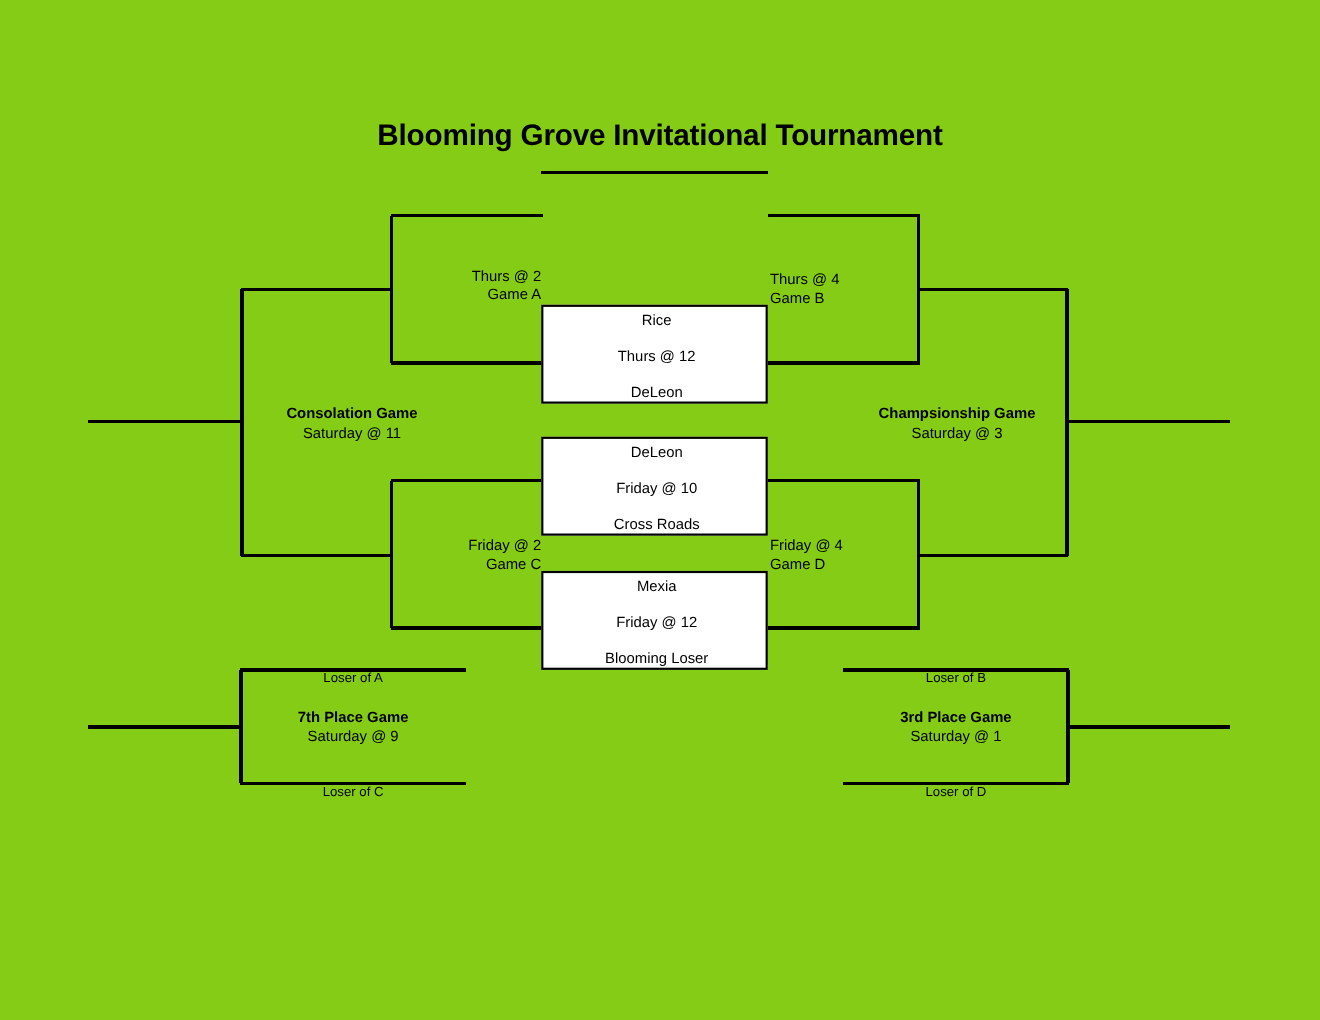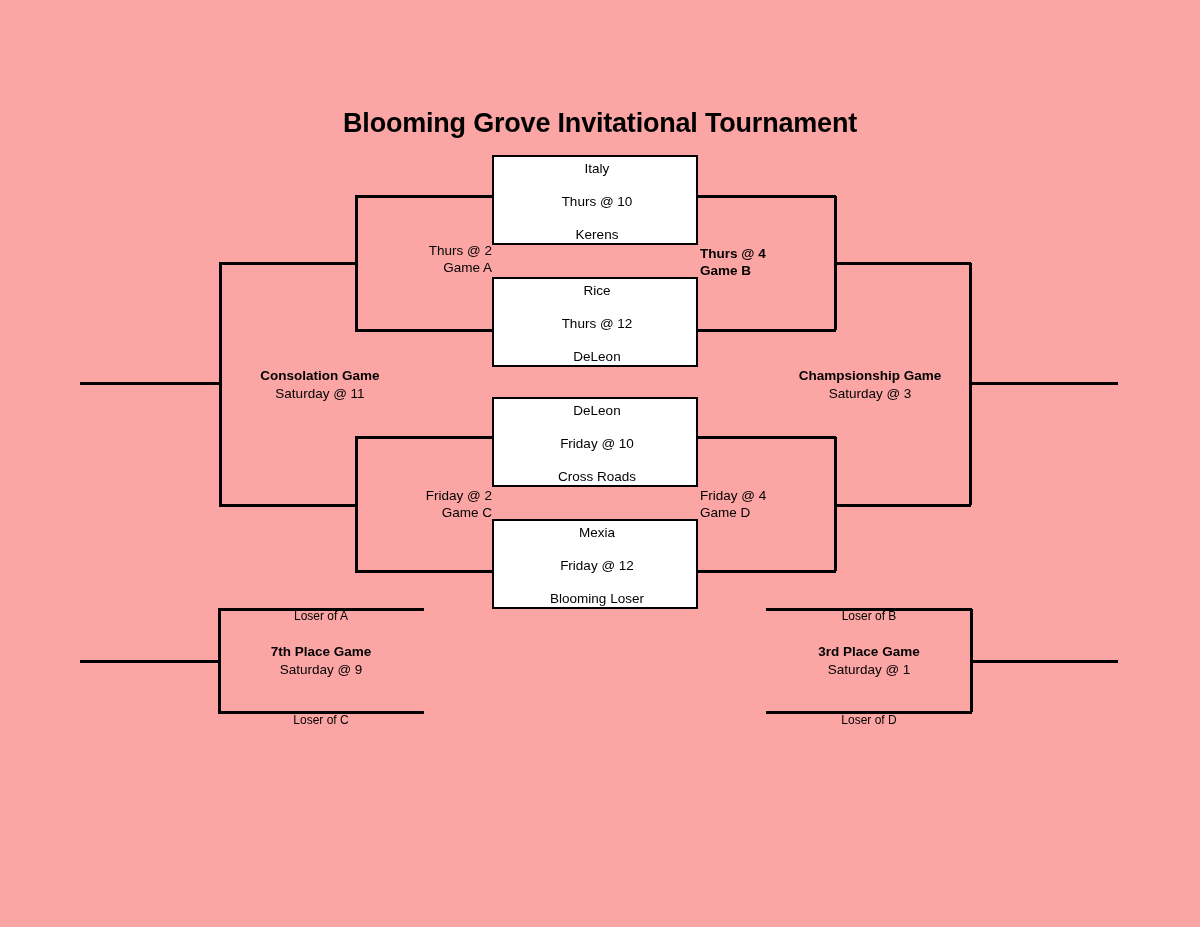--- a/index.html
+++ b/index.html
@@ -9,21 +9,21 @@
     background: #ffffff;
   }
   body {
     font-family: "Liberation Sans", sans-serif;
     color: #000000;
   }
   #stage {
     position: relative;
     width: 1200px;
     height: 927px;
-    background: #fca5a5;
+    background: #84cc16;
     overflow: hidden;
   }
   #bracket-svg {
     position: absolute;
     left: 0;
     top: 0;
     width: 1200px;
     height: 927px;
   }
   .title {
@@ -140,25 +140,20 @@
       <line x1="766" y1="609" x2="972" y2="609"></line>
       <line x1="766" y1="712" x2="972" y2="712"></line>
       <line x1="971" y1="609" x2="971" y2="712"></line>
       <line x1="971" y1="661" x2="1118" y2="661"></line>
 
     </g>
   </svg>
 
   <div class="title">Blooming Grove Invitational Tournament</div>
 
-  <div class="game-box" style="left:492px; top:155px;">
-    <span class="slot top">Italy</span>
-    <span class="slot middle">Thurs @ 10</span>
-    <span class="slot bottom">Kerens</span>
-  </div>
 
   <div class="game-box" style="left:492px; top:277px;">
     <span class="slot top">Rice</span>
     <span class="slot middle">Thurs @ 12</span>
     <span class="slot bottom">DeLeon</span>
   </div>
 
   <div class="game-box" style="left:492px; top:397px;padding-left:26px;">
     <span class="slot top">DeLeon</span>
     <span class="slot middle">Friday @ 10</span>
@@ -169,21 +164,21 @@
     <span class="slot top">Mexia</span>
     <span class="slot middle">Friday @ 12</span>
     <span class="slot bottom">Blooming Loser</span>
   </div>
 
   <div class="round-label align-right" style="left:362px; top:242px; width:130px;">
     <span class="l1">Thurs @ 2</span>
     <span class="l2">Game A</span>
   </div>
 
-  <div class="round-label align-left" style="left:700px; top:245px; width:130px;font-weight:bold;">
+  <div class="round-label align-left" style="left:700px; top:245px; width:130px;">
     <span class="l1">Thurs @ 4</span>
     <span class="l2">Game B</span>
   </div>
 
   <div class="round-label align-right" style="left:362px; top:487px; width:130px;">
     <span class="l1">Friday @ 2</span>
     <span class="l2">Game C</span>
   </div>
 
   <div class="round-label align-left" style="left:700px; top:487px; width:130px;">

